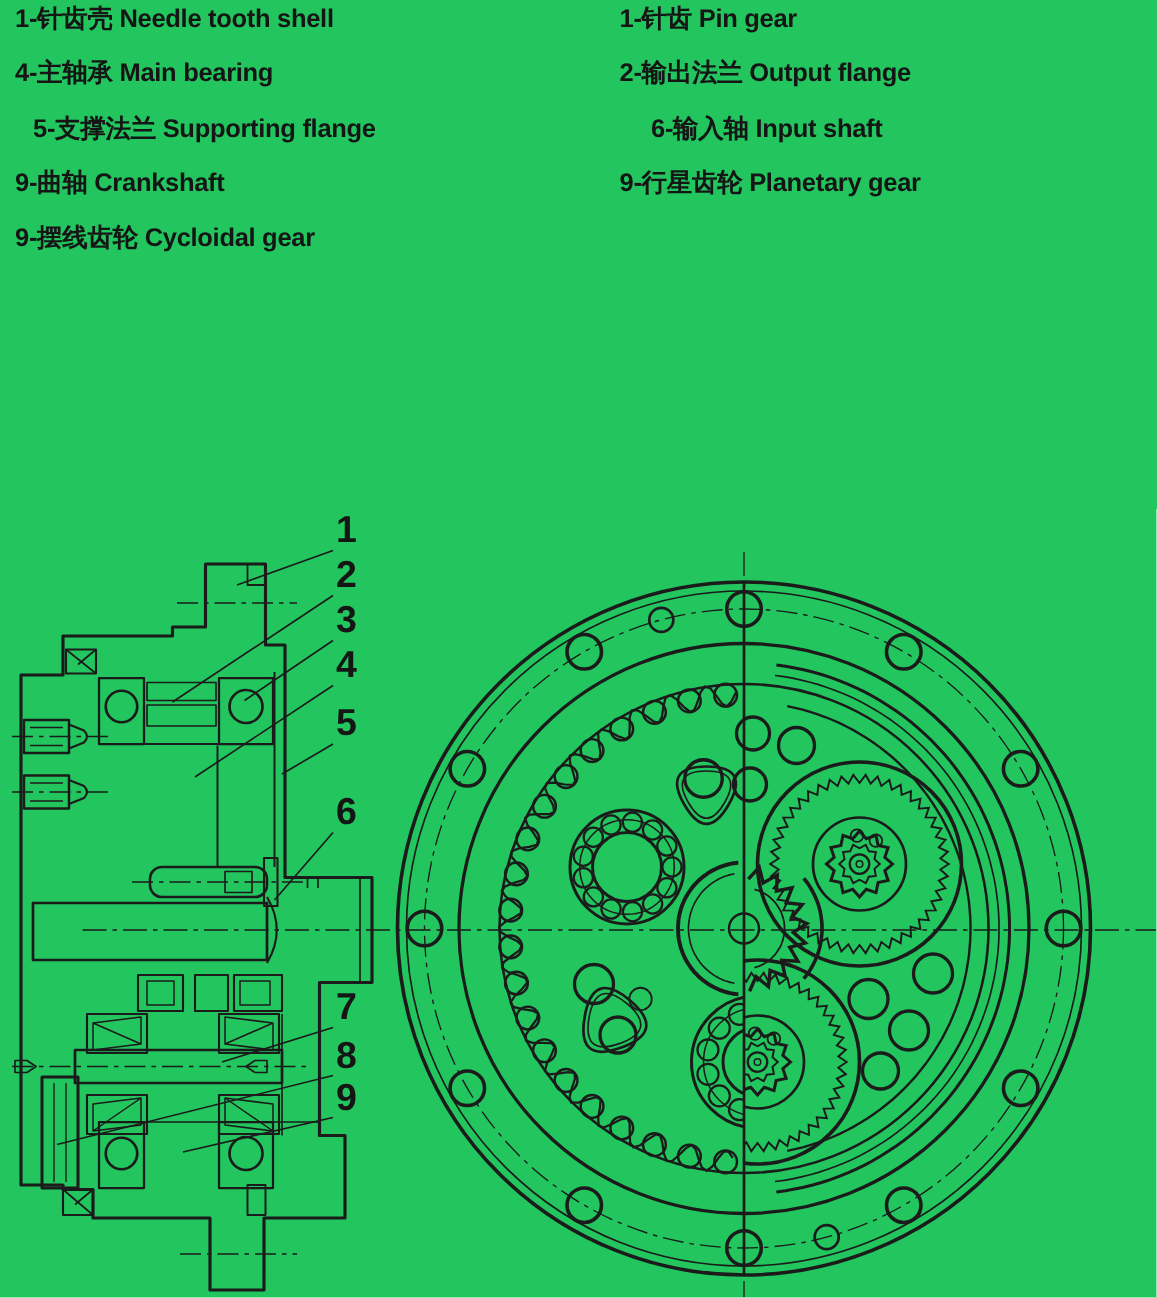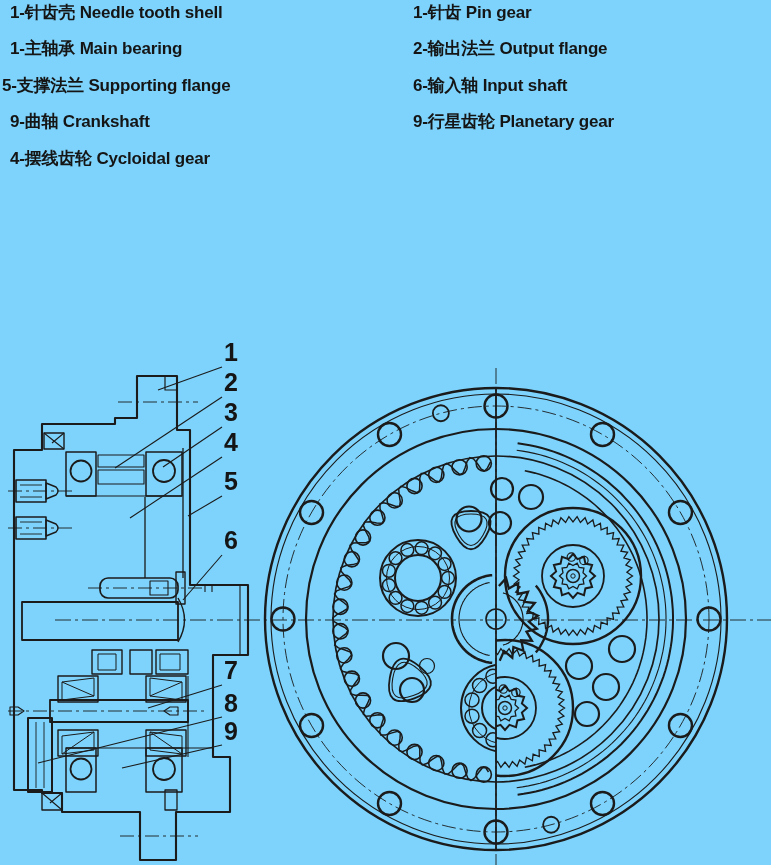--- a/index.html
+++ b/index.html
@@ -1,36 +1,36 @@
 <!DOCTYPE html>
 <html><head>
 <meta charset="utf-8">
 <style>
   html,body{margin:0;padding:0;background:#fff;}
-  .page{position:relative;width:771px;height:865px;background:#7dd3fc;overflow:hidden;
+  .page{position:relative;width:771px;height:865px;background:#22c55e;overflow:hidden;
         font-family:"Liberation Sans",sans-serif;}
   .legend-item{position:absolute;font-weight:700;font-size:17px;line-height:21px;
         color:#151515;white-space:nowrap;letter-spacing:-0.2px;}
   svg{position:absolute;left:0;top:0;}
   .co{font:700 25px "Liberation Sans",sans-serif;fill:#151515;}
 </style>
 </head>
 <body>
 
 <div class="page">
 
   <div>
     <div class="legend-item" style="left:10px;top:2px">1-针齿壳 Needle tooth shell</div>
-    <div class="legend-item" style="left:10px;top:38px">1-主轴承 Main bearing</div>
-    <div class="legend-item" style="left:2px;top:75px">5-支撑法兰 Supporting flange</div>
+    <div class="legend-item" style="left:10px;top:38px">4-主轴承 Main bearing</div>
+    <div class="legend-item" style="left:22px;top:75px">5-支撑法兰 Supporting flange</div>
     <div class="legend-item" style="left:10px;top:111px">9-曲轴 Crankshaft</div>
-    <div class="legend-item" style="left:10px;top:148px">4-摆线齿轮 Cycloidal gear</div>
+    <div class="legend-item" style="left:10px;top:148px">9-摆线齿轮 Cycloidal gear</div>
     <div class="legend-item" style="left:413px;top:2px">1-针齿 Pin gear</div>
     <div class="legend-item" style="left:413px;top:38px">2-输出法兰 Output flange</div>
-    <div class="legend-item" style="left:413px;top:75px">6-输入轴 Input shaft</div>
+    <div class="legend-item" style="left:434px;top:75px">6-输入轴 Input shaft</div>
     <div class="legend-item" style="left:413px;top:111px">9-行星齿轮 Planetary gear</div>
   </div>
 
   <svg width="771" height="865" viewBox="0 0 771 865">
     <defs>
       <clipPath id="clipR">
           <rect x="496" y="375" width="246" height="500"></rect>
         </clipPath>
       <clipPath id="clipL">
           <rect x="255" y="375" width="241" height="500"></rect>

